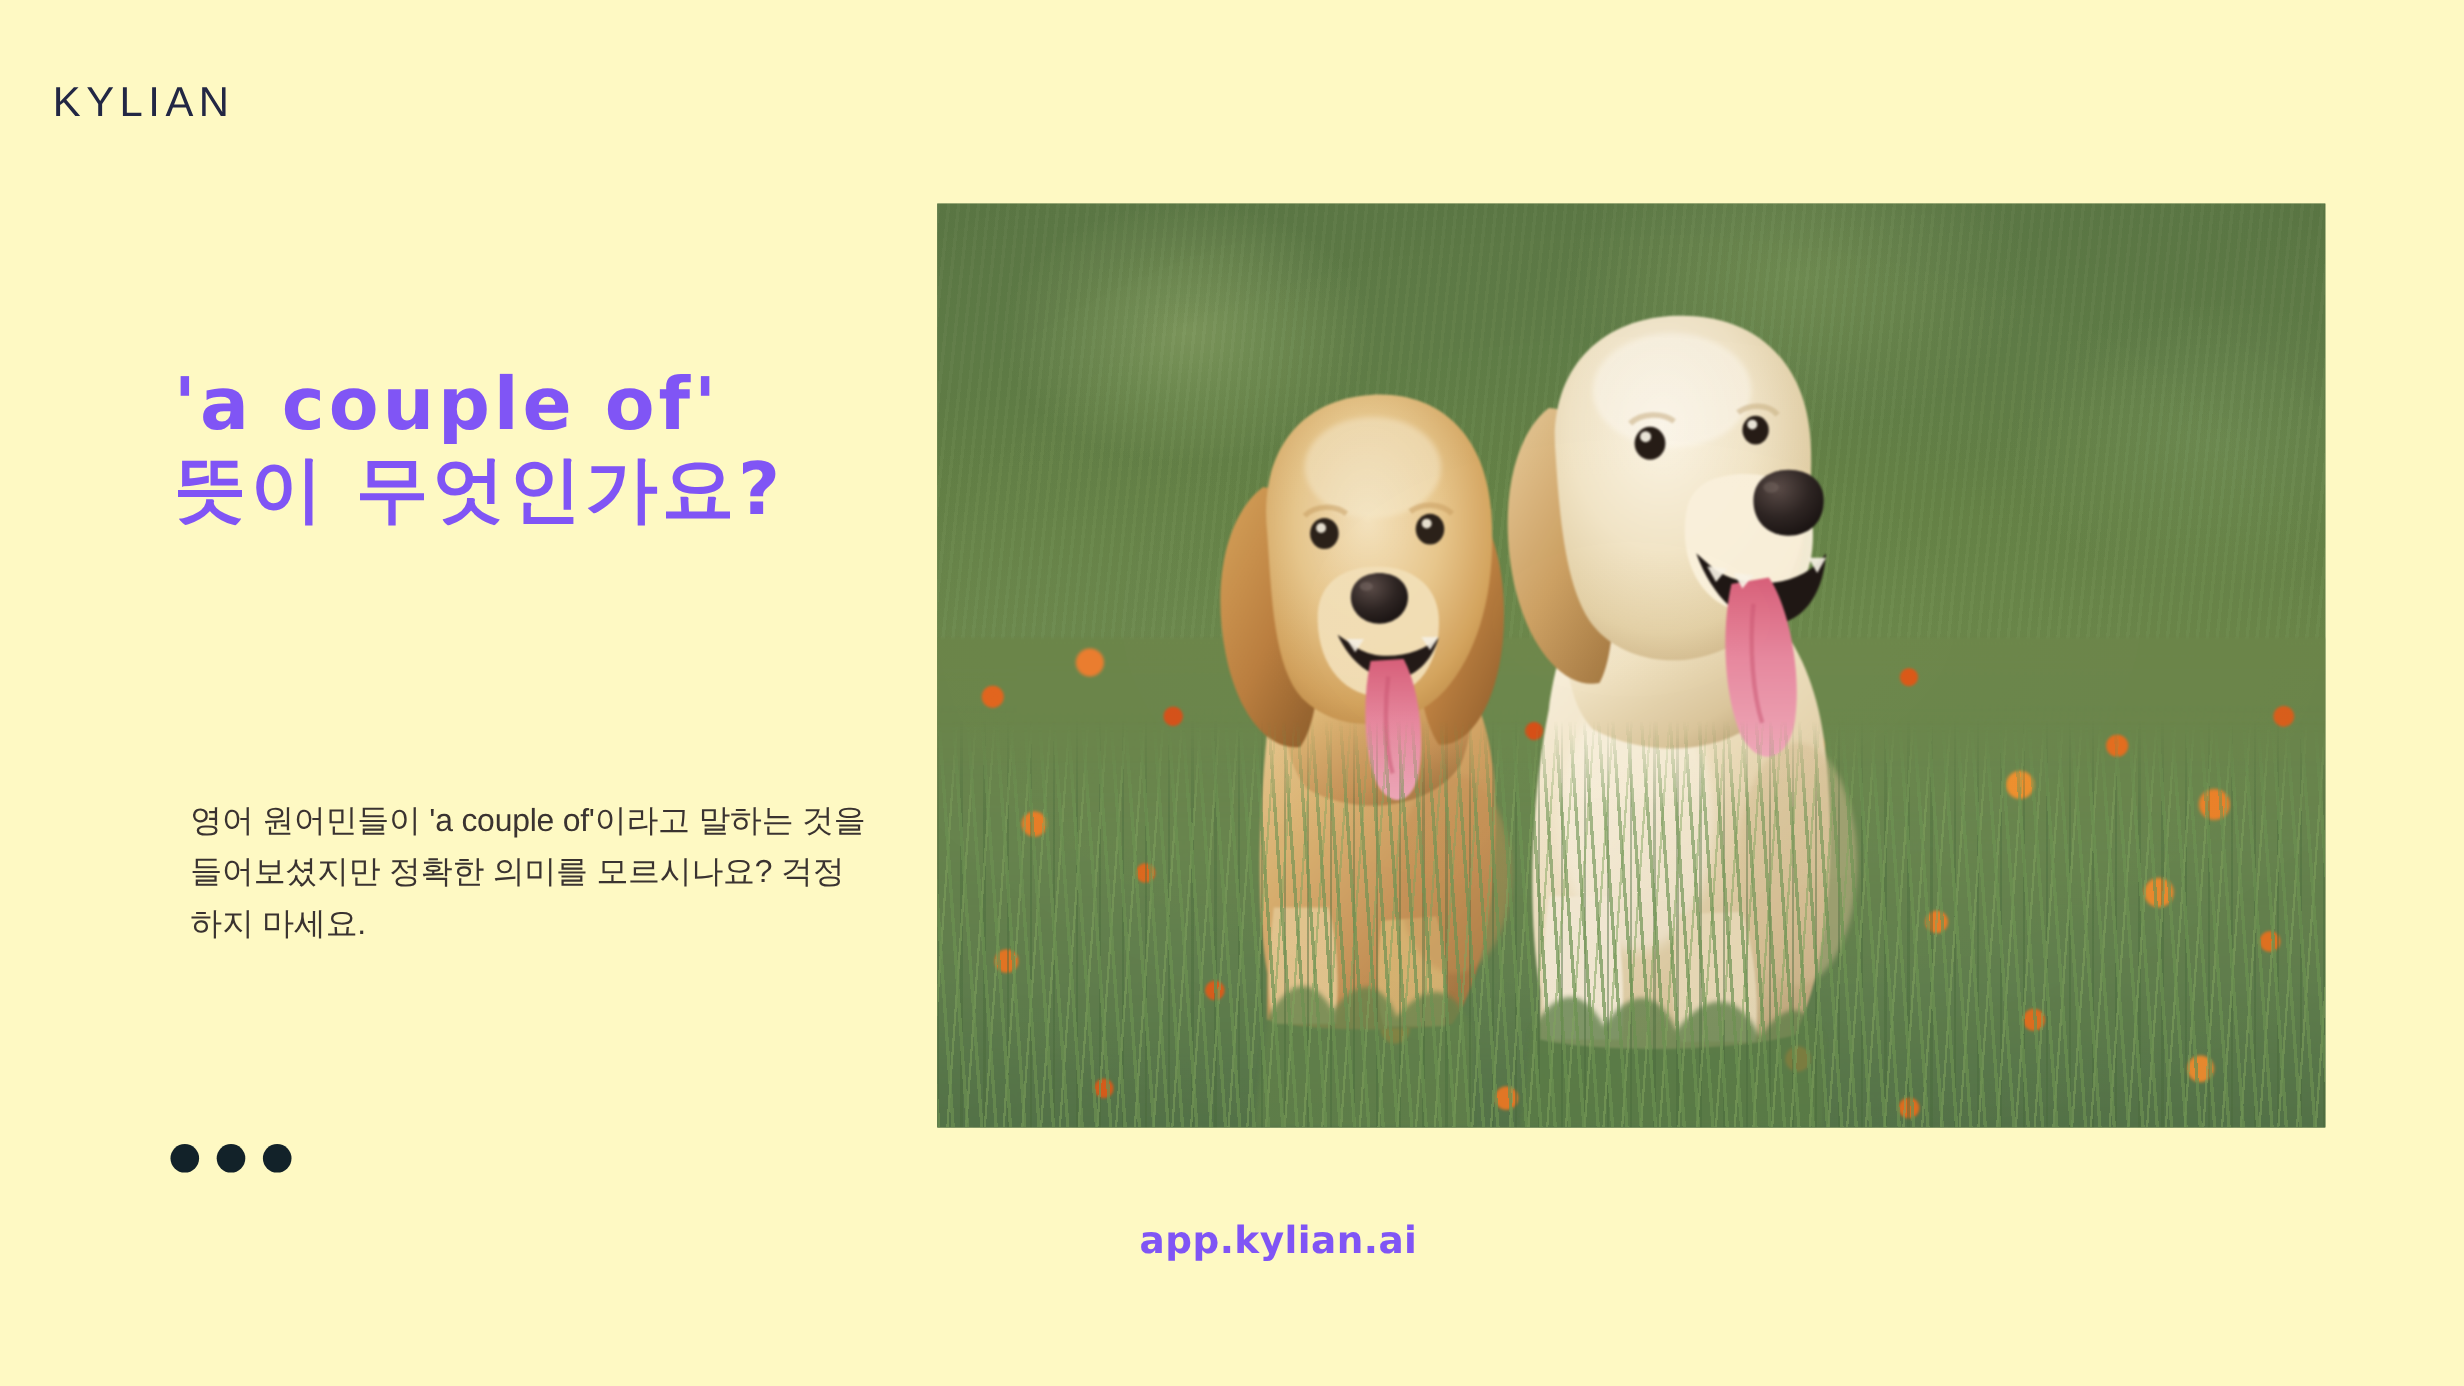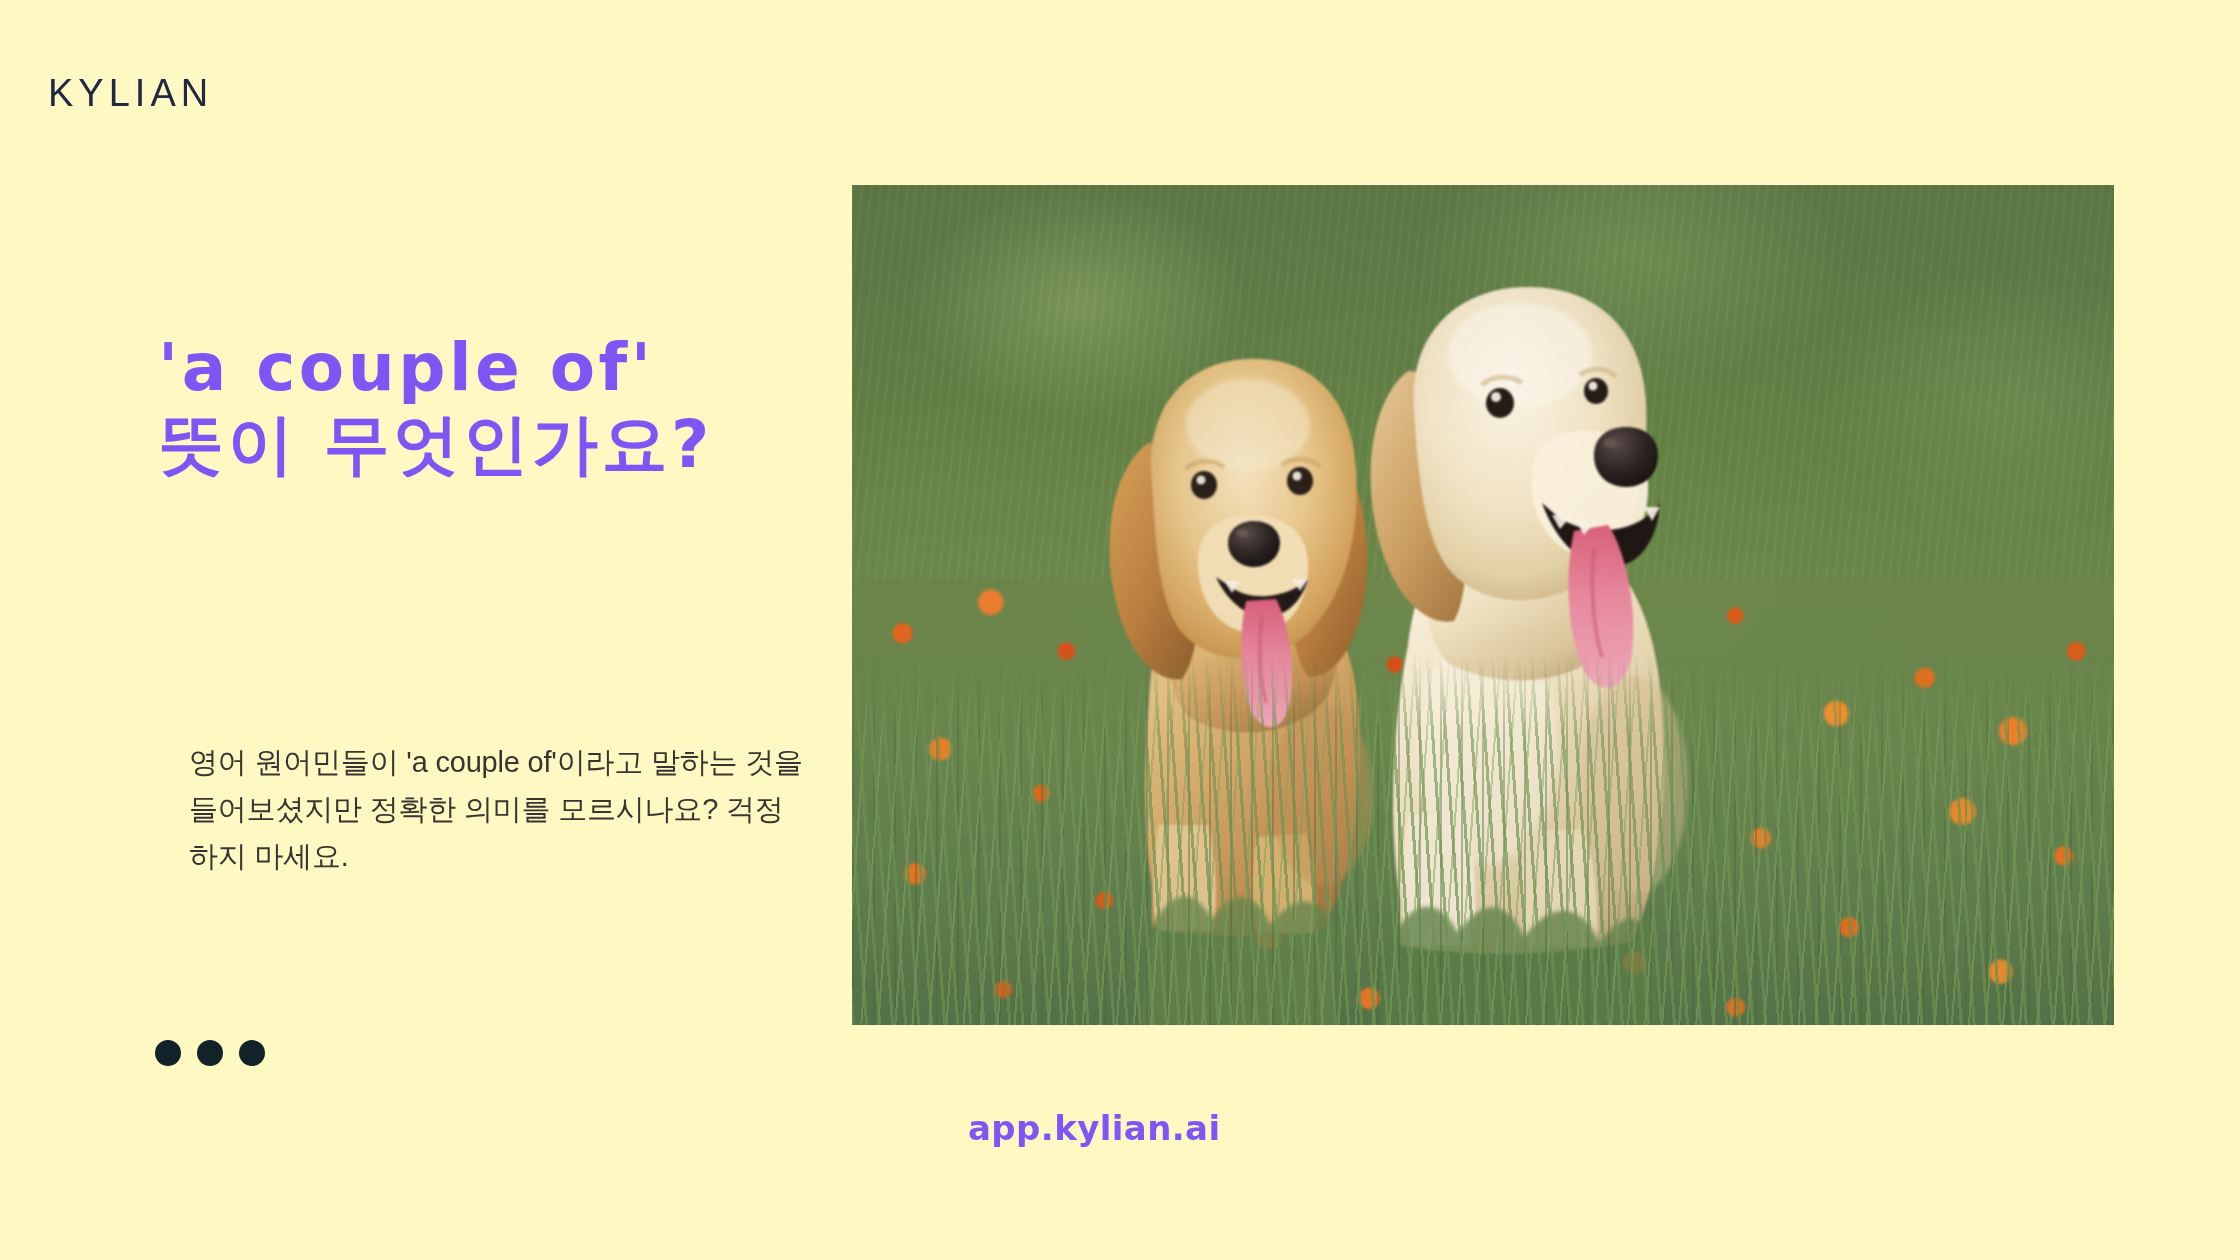--- a/index.html
+++ b/index.html
@@ -58,21 +58,21 @@
     position: absolute;
     left: 173px;
     top: 723px;
     width: 620px;
     font-family: "Liberation Sans", "DejaVu Sans", sans-serif;
     font-size: 29px;
     font-weight: 400;
     line-height: 1.62;
     letter-spacing: -0.2px;
     color: #3A3330;
-    margin: 16px;
+    margin: 0;
     text-align: left;
   }
 
   
   .dots {
     position: absolute;
     left: 155px;
     top: 1040px;
     display: flex;
     gap: 16px;
@@ -225,21 +225,21 @@
     pointer-events: none;
     background:
       radial-gradient(ellipse 120% 100% at 50% 45%, rgba(255,255,255,0.05), rgba(0,0,0,0.12) 100%);
     mix-blend-mode: multiply;
     opacity: .55;
   }
 
   
   .footer-url {
     position: absolute;
-    left: 968px;
+    left: 1036px;
     top: 1108px;
     font-family: "DejaVu Sans", "Liberation Sans", sans-serif;
     font-size: 34px;
     font-weight: 700;
     letter-spacing: 0.4px;
     color: #8055F5;
     white-space: nowrap;
   }
 </style>
 </head>

